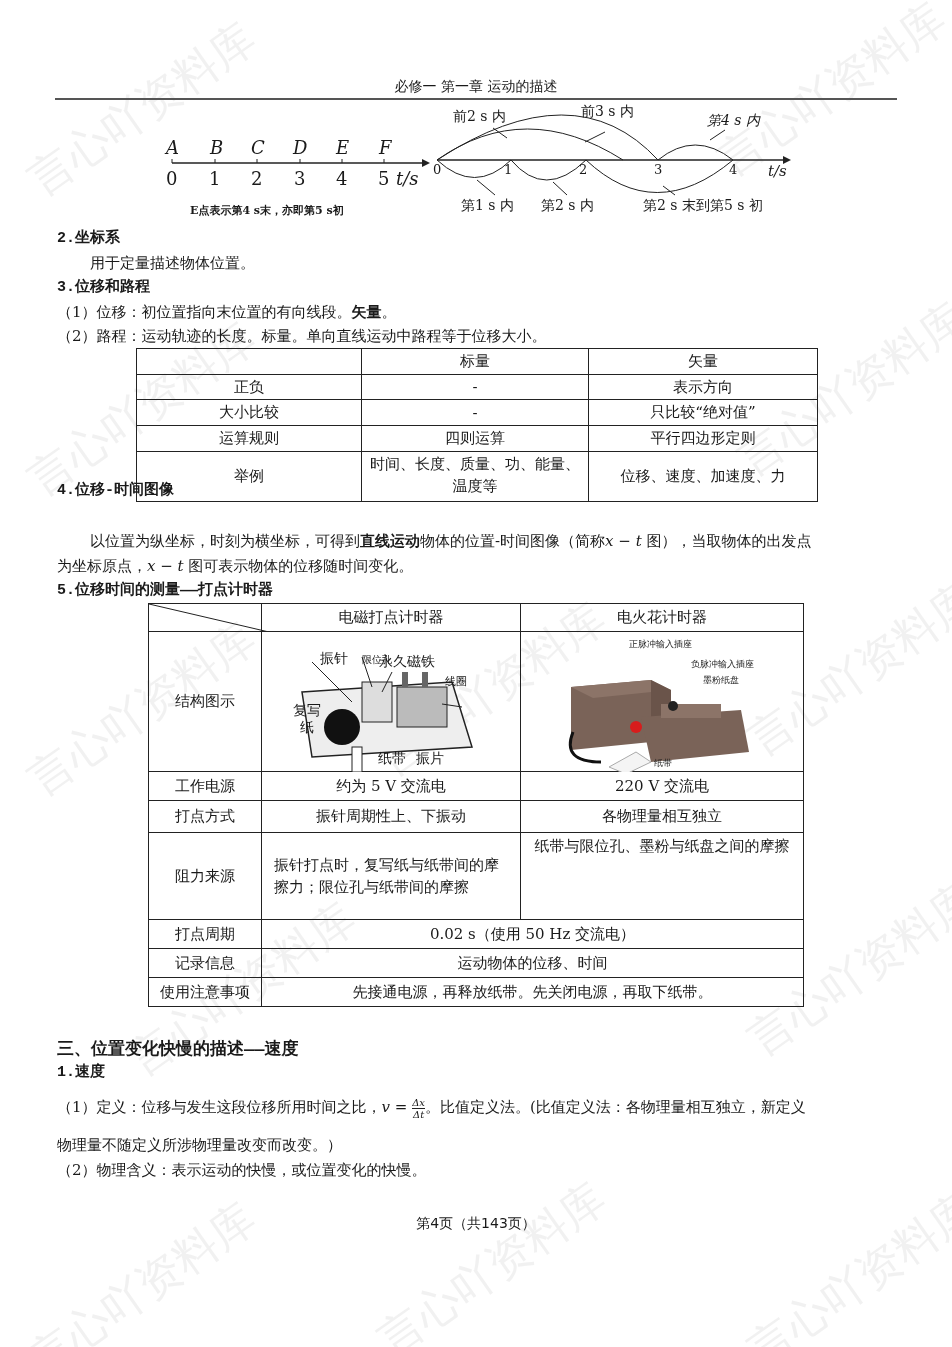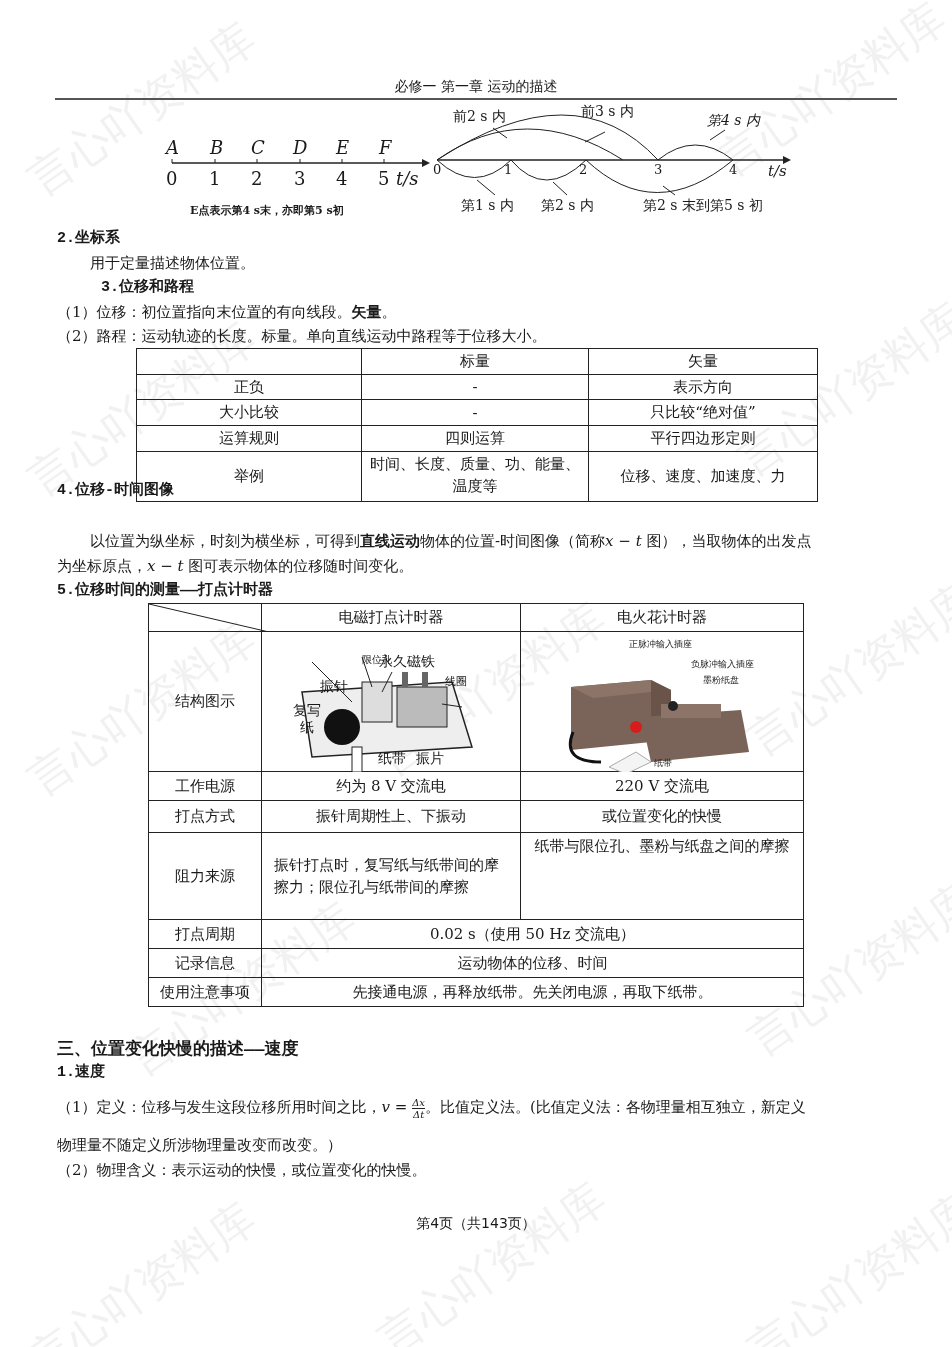--- a/index.html
+++ b/index.html
@@ -97,21 +97,21 @@
   <span class="abs" style="left:156px;top:3px;font-size:14px;">前3 s 内</span>
   <span class="abs" style="left:282px;top:12px;font-size:14px;font-style:italic;">第4 s 内</span>
   <span class="abs" style="left:36px;top:97px;font-size:14px;">第1 s 内</span>
   <span class="abs" style="left:116px;top:97px;font-size:14px;">第2 s 内</span>
   <span class="abs" style="left:218px;top:97px;font-size:14px;">第2 s 末到第5 s 初</span>
 </div>
 
 <div class="abs h2" style="left:57px;top:228px;">2.坐标系</div>
 <div class="abs p" style="left:90px;top:252px;">用于定量描述物体位置。</div>
 
-<div class="abs h2" style="left:57px;top:277px;margin-left:44px;">3.位移和路程</div>
+<div class="abs h2" style="left:57px;top:277px;">3.位移和路程</div>
 <div class="abs p" style="left:57px;top:301px;">
   <span>（1）位移：初位置指向末位置的有向线段。</span><span class="b">矢量</span><span>。</span>
 </div>
 <div class="abs p" style="left:57px;top:325px;">（2）路程：运动轨迹的长度。标量。单向直线运动中路程等于位移大小。</div>
 
 <table class="abs" style="left:136px;top:348px;width:682px;">
   <tbody>
       <tr style="height:26px;">
     <td style="width:216px;"></td>
     <td style="width:218px;">标量</td>
@@ -171,21 +171,21 @@
         <rect x="135" y="55" width="50" height="40" fill="#bbb" stroke="#222"></rect>
         <rect x="140" y="40" width="6" height="15" fill="#666"></rect>
         <rect x="160" y="40" width="6" height="15" fill="#666"></rect>
         <rect x="90" y="115" width="10" height="25" fill="#fff" stroke="#222"></rect>
         <line x1="50" y1="30" x2="90" y2="70" stroke="#222"></line>
         <line x1="100" y1="25" x2="110" y2="55" stroke="#222"></line>
         <line x1="130" y1="40" x2="120" y2="60" stroke="#222"></line>
         <line x1="200" y1="75" x2="180" y2="72" stroke="#222"></line>
       </svg>
       <span class="abs" style="left:100px;top:21px;font-size:10px;">限位孔</span>
-      <span class="abs" style="left:58px;top:18px;font-size:14px;margin-top:28px;">振针</span>
+      <span class="abs" style="left:58px;top:18px;font-size:14px;">振针</span>
       <span class="abs" style="left:117px;top:21px;font-size:14px;">永久磁铁</span>
       <span class="abs" style="left:183px;top:42px;font-size:11px;text-align:center;">线圈</span>
       <span class="abs" style="left:30px;top:70px;font-size:14px;width:30px;line-height:17px;">复写纸</span>
       <span class="abs" style="left:116px;top:118px;font-size:14px;">纸带</span>
       <span class="abs" style="left:154px;top:118px;font-size:14px;">振片</span>
     </td>
     <td style="position:relative;padding:0;">
       <svg width="276" height="140" style="position:absolute;left:0;top:0;">
         <polygon points="50,55 130,48 130,110 50,118" fill="#7a6358"></polygon>
         <polygon points="50,55 130,48 150,58 72,66" fill="#8c7468"></polygon>
@@ -198,27 +198,27 @@
         <path d="M52,100 Q40,130 80,130" stroke="#111" stroke-width="3" fill="none"></path>
       </svg>
       <span class="abs" style="left:108px;top:6px;font-size:9px;font-family:'DejaVu Sans',sans-serif;">正脉冲输入插座</span>
       <span class="abs" style="left:170px;top:26px;font-size:9px;font-family:'DejaVu Sans',sans-serif;">负脉冲输入插座</span>
       <span class="abs" style="left:182px;top:42px;font-size:9px;font-family:'DejaVu Sans',sans-serif;">墨粉纸盘</span>
       <span class="abs" style="left:133px;top:125px;font-size:9px;font-family:'DejaVu Sans',sans-serif;">纸带</span>
     </td>
   </tr>
   <tr style="height:29px;">
     <td>工作电源</td>
-    <td>约为 8 V 交流电</td>
+    <td>约为 5 V 交流电</td>
     <td>220 V 交流电</td>
   </tr>
   <tr style="height:32px;">
     <td>打点方式</td>
     <td>振针周期性上、下振动</td>
-    <td>或位置变化的快慢</td>
+    <td>各物理量相互独立</td>
   </tr>
   <tr style="height:87px;">
     <td>阻力来源</td>
     <td style="text-align:left;padding:0 12px;line-height:22px;">振针打点时，复写纸与纸带间的摩擦力；限位孔与纸带间的摩擦</td>
     <td style="vertical-align:top;padding-top:2px;line-height:22px;">纸带与限位孔、墨粉与纸盘之间的摩擦</td>
   </tr>
   <tr style="height:29px;">
     <td>打点周期</td>
     <td colspan="2">0.02 s（使用 50 Hz 交流电）</td>
   </tr>

